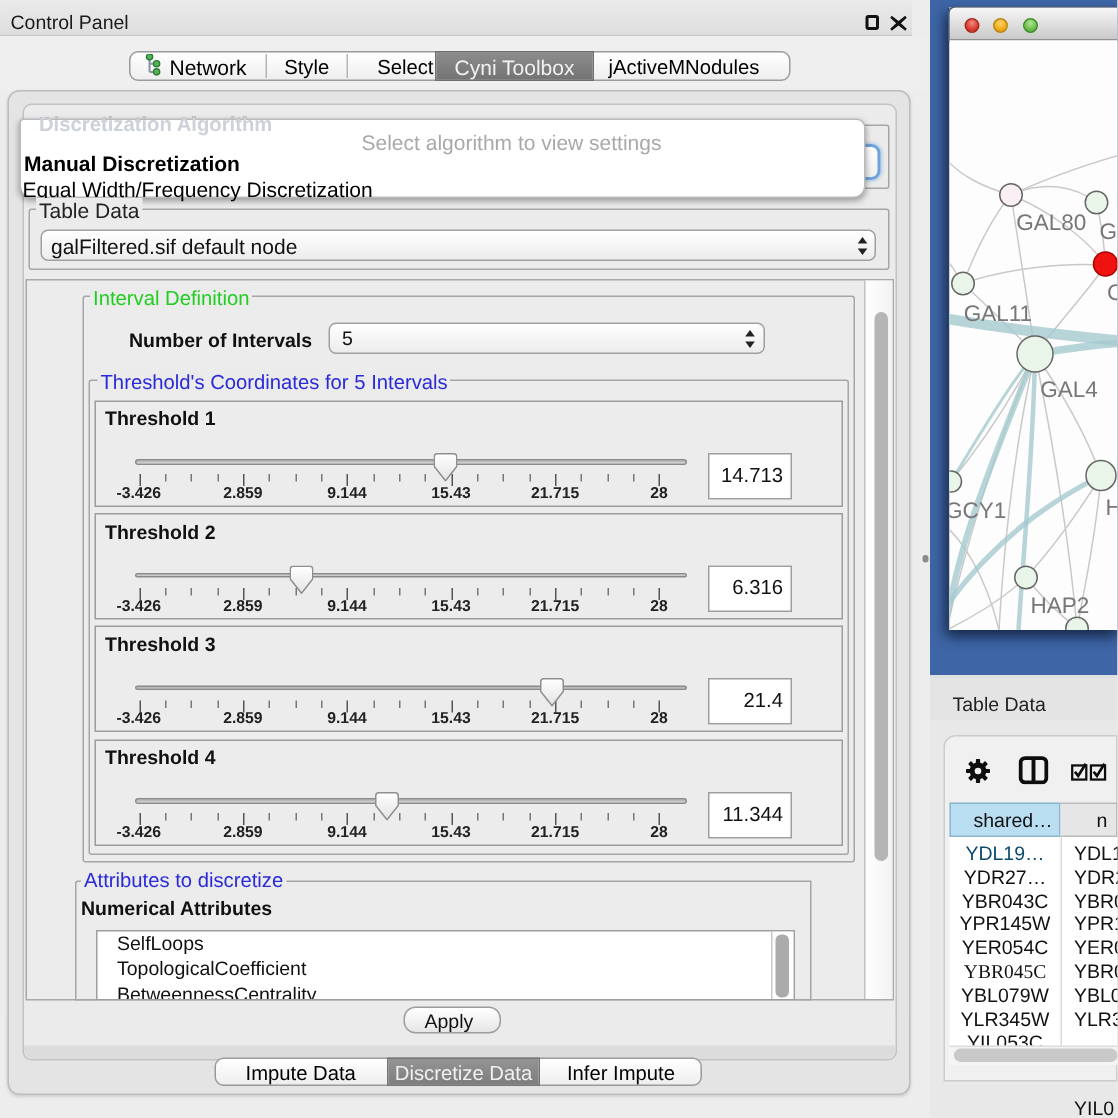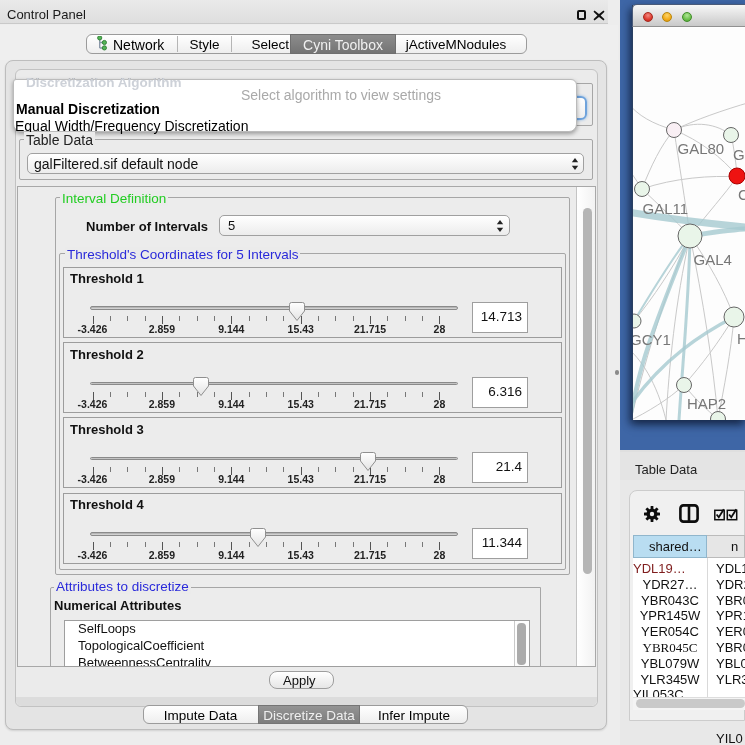--- a/index.html
+++ b/index.html
@@ -369,36 +369,36 @@
   <path d="M15.1 6.5 L17.3 9.3 L22.3 1.2" stroke="#0d0d0d" stroke-width="1.8" fill="none"></path>
 </svg>
 
 <div class="abs" style="left:633px;top:535px;width:112px;height:175px;background:#fff;"></div>
 <div class="abs" style="left:633px;top:535px;width:74px;height:23px;background:#b9ddf1;border:1px solid #90b6cc;"></div>
 <div class="abs" style="left:707px;top:535px;width:38px;height:23px;background:#e6e6e6;border:1px solid #bbb;border-left:none;"></div>
 <div class="abs" style="left:649px;top:539px;font-size:13px;color:#111;">shared…</div>
 <div class="abs" style="left:731px;top:539px;font-size:13px;color:#111;">n</div>
 <div class="abs" style="left:707px;top:558px;width:1px;height:139px;background:#d9d9d9;"></div>
 <div id="tablerows">
-    <div class="abs" style="left:633px;top:561px;width:74px;text-align:left;font-size:13px;color:#7f1d1d;">YDL19…</div>
+    <div class="abs" style="left:633px;top:561px;width:74px;text-align:center;font-size:13px;color:#0c4a6e;">YDL19…</div>
     <div class="abs" style="left:716px;top:561px;font-size:13px;color:#111;">YDL1</div>
     <div class="abs" style="left:633px;top:576.8px;width:74px;text-align:center;font-size:13px;color:#111;">YDR27…</div>
     <div class="abs" style="left:716px;top:576.8px;font-size:13px;color:#111;">YDR2</div>
     <div class="abs" style="left:633px;top:592.6px;width:74px;text-align:center;font-size:13px;color:#111;">YBR043C</div>
     <div class="abs" style="left:716px;top:592.6px;font-size:13px;color:#111;">YBR0</div>
     <div class="abs" style="left:633px;top:608.4px;width:74px;text-align:center;font-size:13px;color:#111;">YPR145W</div>
     <div class="abs" style="left:716px;top:608.4px;font-size:13px;color:#111;">YPR1</div>
     <div class="abs" style="left:633px;top:624.2px;width:74px;text-align:center;font-size:13px;color:#111;">YER054C</div>
     <div class="abs" style="left:716px;top:624.2px;font-size:13px;color:#111;">YER0</div>
     <div class="abs" style="left:633px;top:640px;width:74px;text-align:center;font-size:13px;color:#111;font-family:Liberation Serif, serif;">YBR045C</div>
     <div class="abs" style="left:716px;top:640px;font-size:13px;color:#111;">YBR0</div>
     <div class="abs" style="left:633px;top:655.8px;width:74px;text-align:center;font-size:13px;color:#111;">YBL079W</div>
     <div class="abs" style="left:716px;top:655.8px;font-size:13px;color:#111;">YBL0</div>
     <div class="abs" style="left:633px;top:671.6px;width:74px;text-align:center;font-size:13px;color:#111;">YLR345W</div>
     <div class="abs" style="left:716px;top:671.6px;font-size:13px;color:#111;">YLR3</div>
-    <div class="abs" style="left:633px;top:687.4px;width:74px;font-size:13px;color:#111;">YIL053C</div>
+    <div class="abs" style="left:633px;top:687.4px;width:74px;text-align:center;font-size:13px;color:#111;">YIL053C</div>
     <div class="abs" style="left:716px;top:687.4px;font-size:13px;color:#111;margin-top:44px;">YIL0</div>
   </div>
 
 <div class="abs" style="left:633px;top:697px;width:112px;height:13px;background:#f4f4f4;border-top:1px solid #ddd;"></div>
 <div class="abs" style="left:636px;top:699px;width:109px;height:9px;background:#c9c9c9;border-radius:5px;"></div>
 
 <div class="abs" style="left:615px;top:370px;width:4px;height:5px;background:#8a8a8a;border-radius:2px;"></div>
 
 </body></html>

